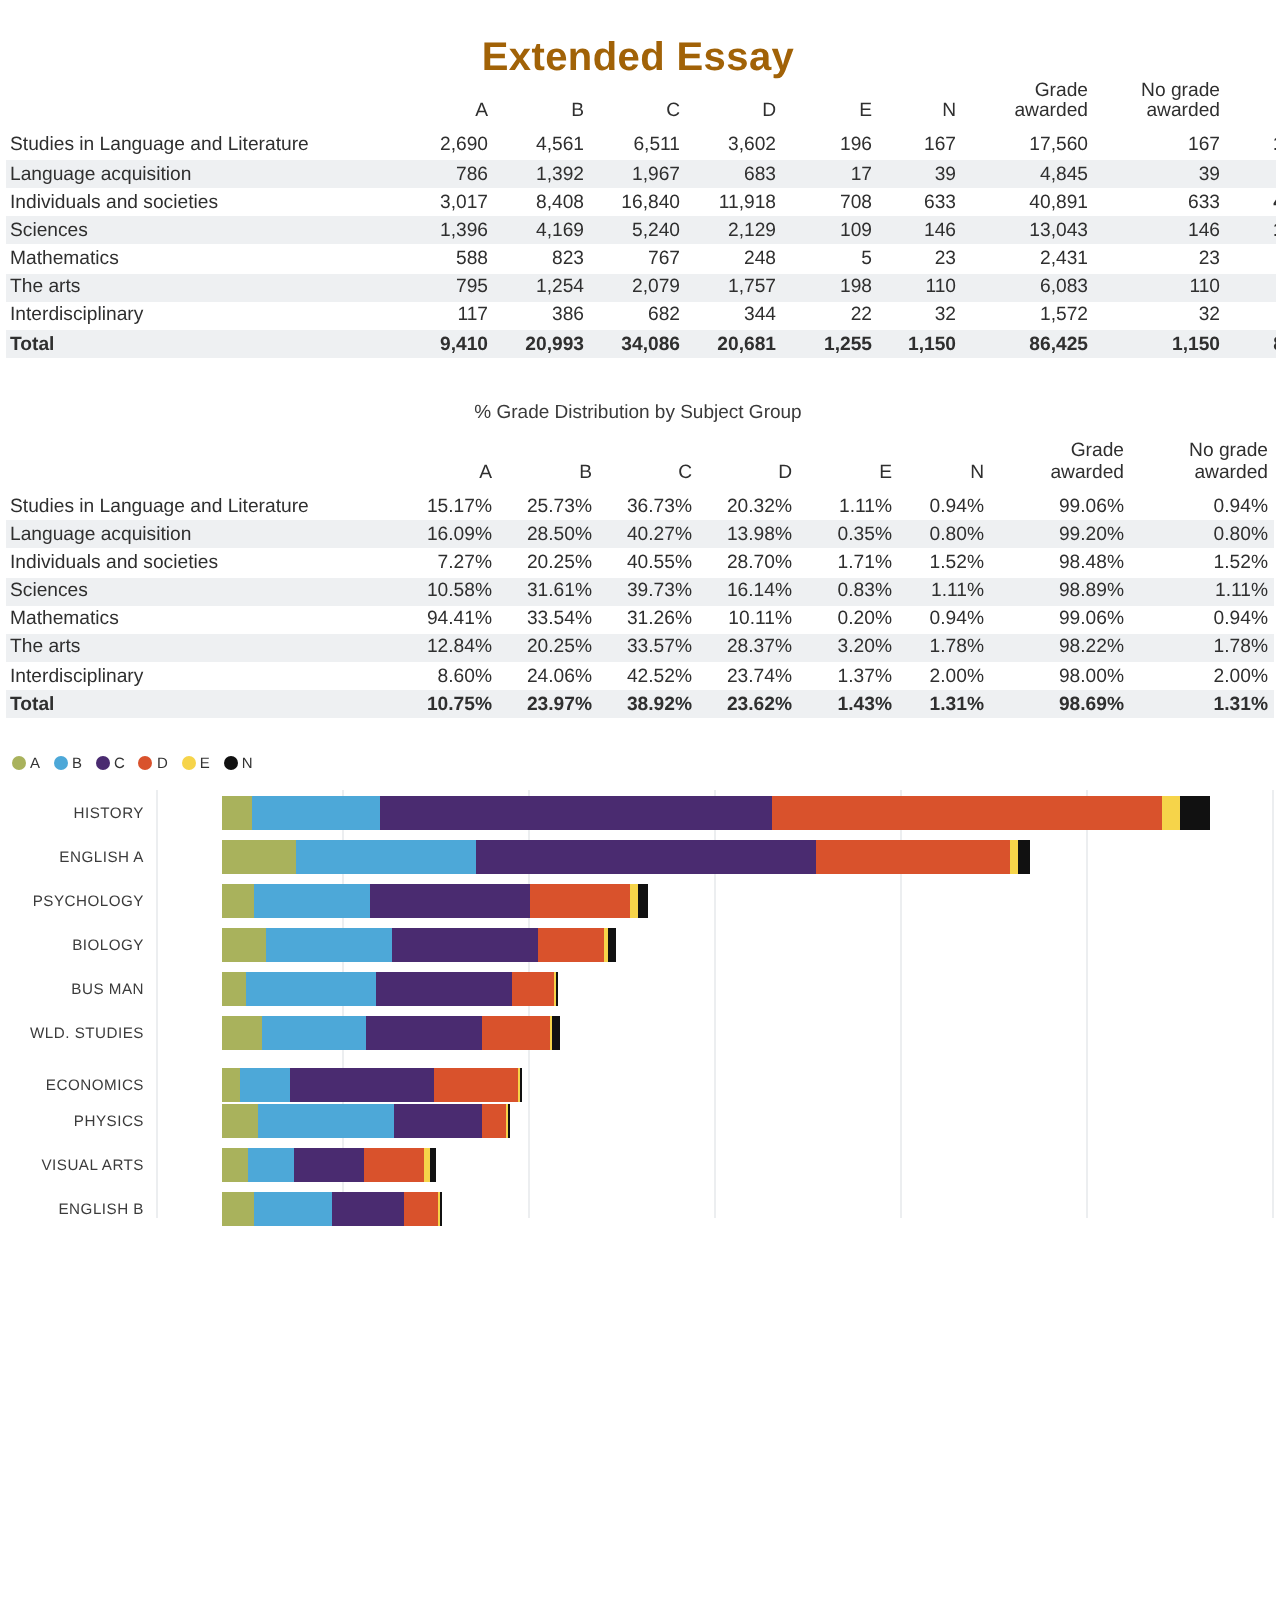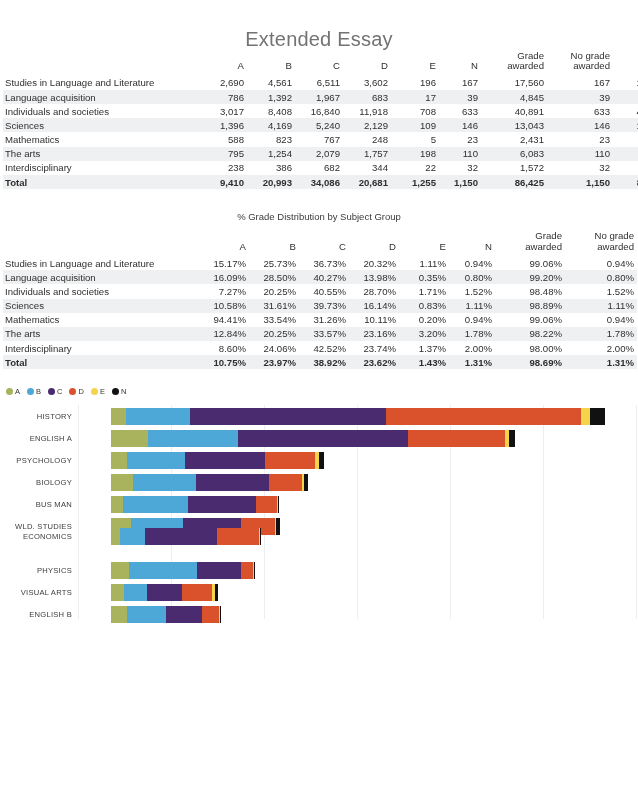--- a/index.html
+++ b/index.html
@@ -13,24 +13,24 @@
     font-family: "Liberation Sans", sans-serif;
     color: #333333;
     overflow: hidden;
     position: relative;
   }
 
   
   .page-title {
     text-align: center;
     font-size: 20px;
-    font-weight: normal;
-    color: #737373;
+    font-weight: bold;
+    color: #a16207;
     letter-spacing: 0.2px;
-    padding-top: 28px;
+    padding-top: 18px;
     padding-bottom: 0;
   }
 
   
   .table-block { width: 638px; }
   .table-caption {
     text-align: center;
     font-size: 9.5px;
     color: #3a3a3a;
     padding-top: 22px;
@@ -268,21 +268,21 @@
           <td>2,079</td>
           <td>1,757</td>
           <td>198</td>
           <td>110</td>
           <td>6,083</td>
           <td>110</td>
           <td class="total-col">6,193</td>
         </tr>
         <tr>
           <td class="rowhead">Interdisciplinary</td>
-          <td>238</td>
+          <td>117</td>
           <td>386</td>
           <td>682</td>
           <td>344</td>
           <td>22</td>
           <td>32</td>
           <td>1,572</td>
           <td>32</td>
           <td class="total-col">1,604</td>
         </tr>
         <tr class="stripe total-row">
@@ -388,21 +388,21 @@
           <td>0.20%</td>
           <td>0.94%</td>
           <td>99.06%</td>
           <td>0.94%</td>
         </tr>
         <tr class="stripe">
           <td class="rowhead">The arts</td>
           <td>12.84%</td>
           <td>20.25%</td>
           <td>33.57%</td>
-          <td>23.16%</td>
+          <td>28.37%</td>
           <td>3.20%</td>
           <td>1.78%</td>
           <td>98.22%</td>
           <td>1.78%</td>
         </tr>
         <tr>
           <td class="rowhead">Interdisciplinary</td>
           <td>8.60%</td>
           <td>24.06%</td>
           <td>42.52%</td>
@@ -524,21 +524,21 @@
           <div class="bar-label">WLD. STUDIES</div>
           <div class="bar-track" style="width: 169px;">
             <div class="seg" style="width: 20px; background: rgb(169, 178, 92);"></div>
             <div class="seg" style="width: 52px; background: rgb(77, 168, 216);"></div>
             <div class="seg" style="width: 58px; background: rgb(74, 43, 112);"></div>
             <div class="seg" style="width: 34px; background: rgb(217, 82, 44);"></div>
             <div class="seg" style="width: 1px; background: rgb(246, 212, 74);"></div>
             <div class="seg" style="width: 4px; background: rgb(17, 17, 17);"></div>
           </div>
         </div>
-        <div class="bar-row" style="top: 120px; align-items: center;">
+        <div class="bar-row" style="top: 136px; align-items: center;">
           <div class="bar-label">ECONOMICS</div>
           <div class="bar-track" style="width: 150px;">
             <div class="seg" style="width: 9px; background: rgb(169, 178, 92);"></div>
             <div class="seg" style="width: 25px; background: rgb(77, 168, 216);"></div>
             <div class="seg" style="width: 72px; background: rgb(74, 43, 112);"></div>
             <div class="seg" style="width: 42px; background: rgb(217, 82, 44);"></div>
             <div class="seg" style="width: 1px; background: rgb(246, 212, 74);"></div>
             <div class="seg" style="width: 1px; background: rgb(17, 17, 17);"></div>
           </div>
         </div>

